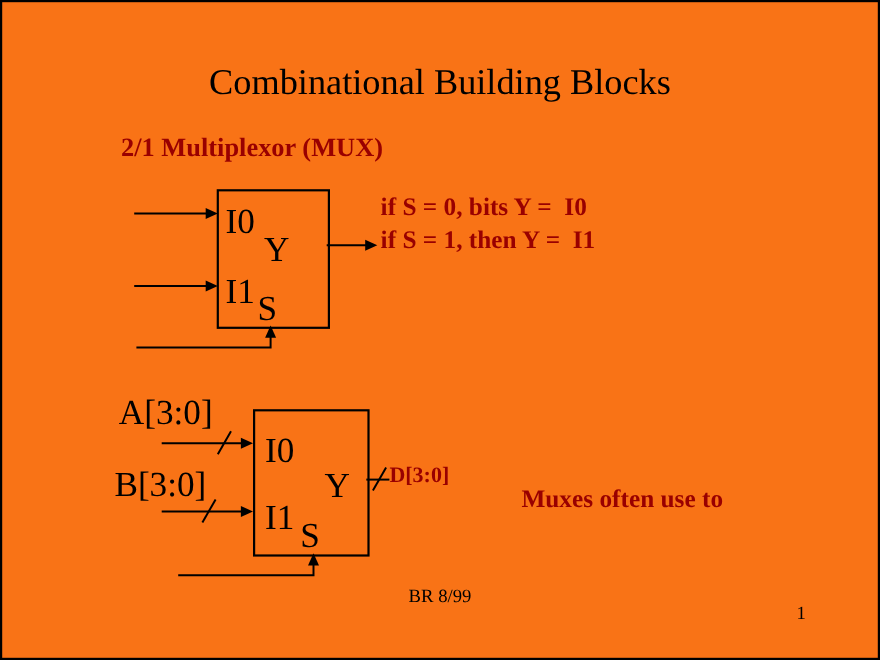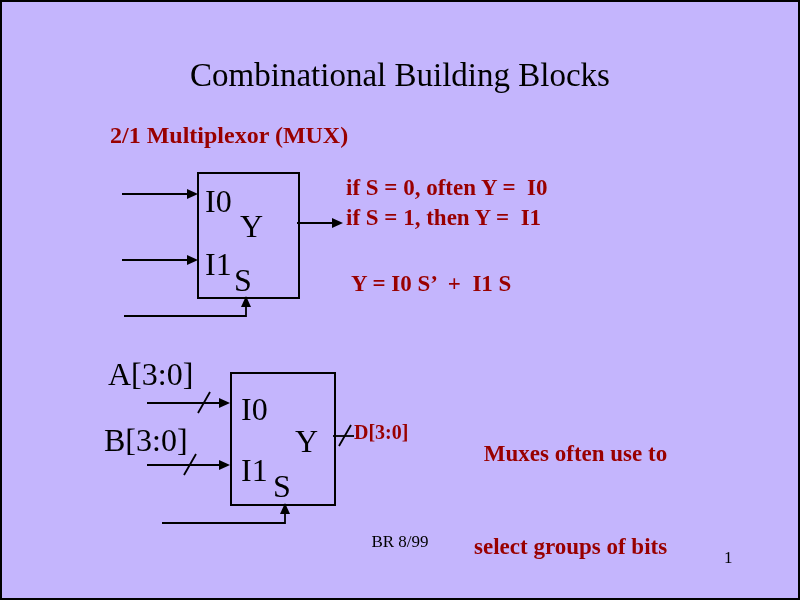--- a/index.html
+++ b/index.html
@@ -1,20 +1,20 @@
 <!DOCTYPE html>
 <html><head>
 <meta charset="utf-8">
 <style>
   html, body { margin: 0; padding: 0; background: #888; }
   .slide {
     position: relative;
     width: 800px;
     height: 600px;
-    background: #c4b5fd;
+    background: #f97316;
     border: 2px solid #000000;
     box-sizing: border-box;
     overflow: hidden;
     font-family: "Liberation Serif", "DejaVu Serif", serif;
   }
   .abs { position: absolute; }
   .title {
     top: 55px; left: 0; width: 100%;
     text-align: center;
     font-size: 33px;
@@ -93,37 +93,35 @@
     <polyline points="160,521 283,521 283,511"></polyline>
     <polygon points="283,501 278,512 288,512"></polygon>
   </svg>
 
   <div class="mux-box mux1-box"></div>
   <div class="abs diag-label" style="left:203px; top:181px;">I0</div>
   <div class="abs diag-label" style="left:238px; top:206px;">Y</div>
   <div class="abs diag-label" style="left:203px; top:244px;">I1</div>
   <div class="abs diag-label" style="left:232px; top:260px;">S</div>
 
-  <div class="abs rule1 accent">if S = 0, often Y =  I0</div>
+  <div class="abs rule1 accent">if S = 0, bits Y =  I0</div>
   <div class="abs rule2 accent">if S = 1, then Y =  I1</div>
-  <div class="abs equation accent">Y = I0 S’  +  I1 S</div>
 
   <div class="abs diag-label" style="left:106px; top:354px;">A[3:0]</div>
   <div class="abs diag-label" style="left:102px; top:420px;">B[3:0]</div>
 
   <div class="mux-box mux2-box"></div>
   <div class="abs diag-label" style="left:239px; top:389px;">I0</div>
   <div class="abs diag-label" style="left:293px; top:421px;">Y</div>
   <div class="abs diag-label" style="left:239px; top:450px;">I1</div>
   <div class="abs diag-label" style="left:271px; top:466px;">S</div>
 
   <div class="abs accent" style="left:352px; top:419px; font-size:20px;">D[3:0]</div>
 
   <div class="abs note accent">
     <div>Muxes often use to</div>
-    <div>select groups of bits</div>
     
   </div>
 
   <div class="abs footer">BR 8/99</div>
   <div class="abs page-number">1</div>
 
 </div>
 
 </body></html>

